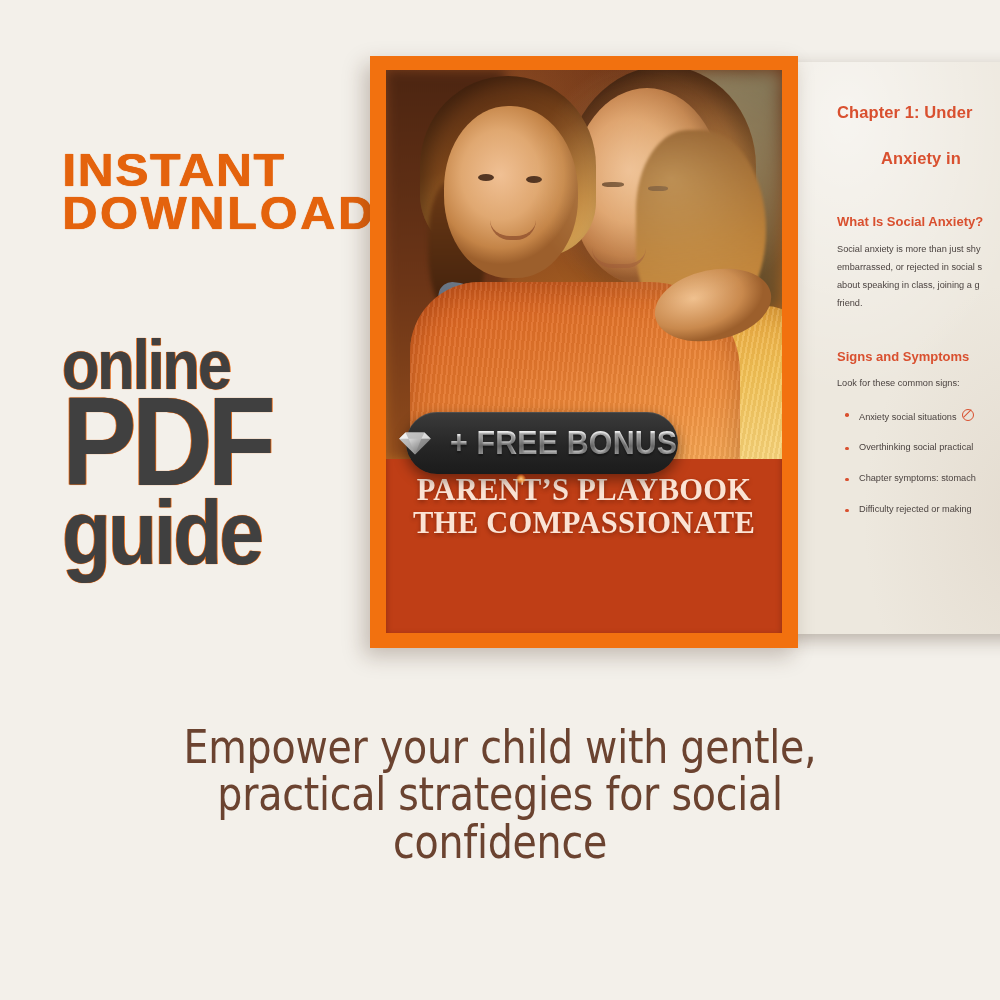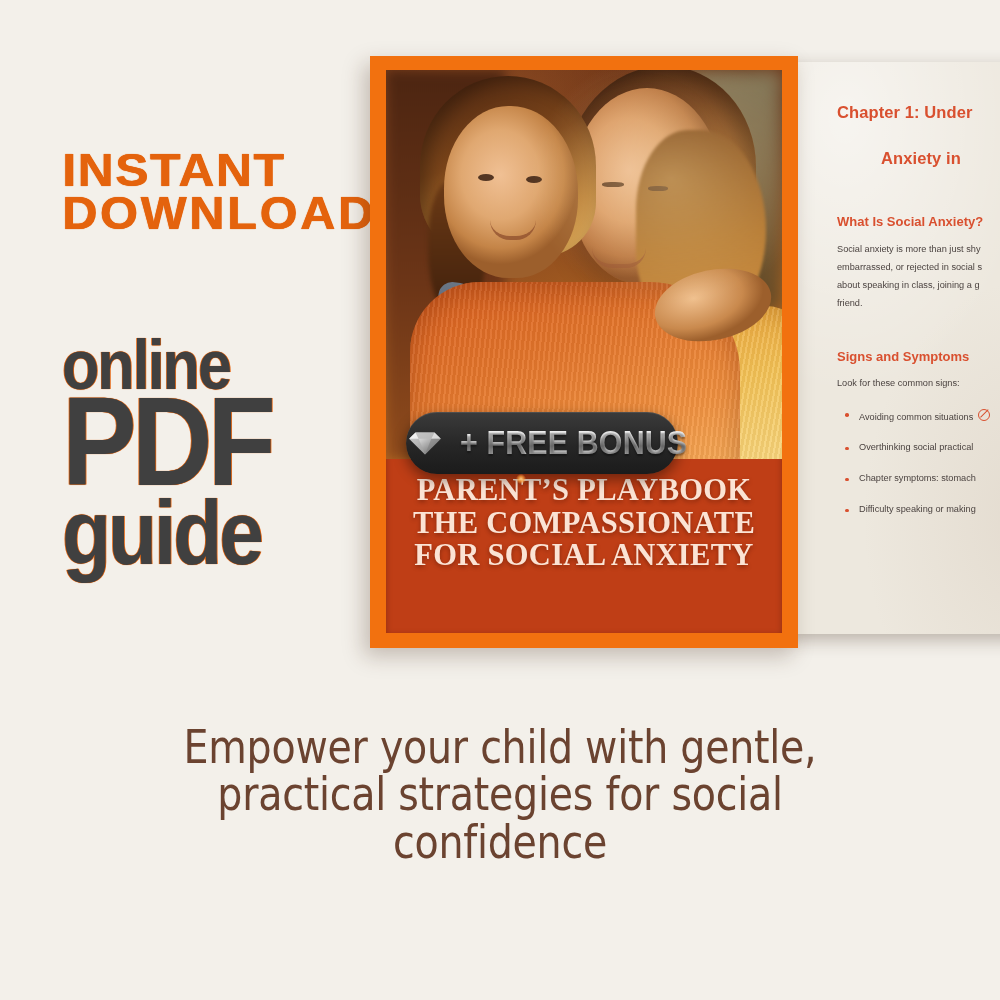--- a/index.html
+++ b/index.html
@@ -182,21 +182,21 @@
     position:absolute;inset:0;
     background:radial-gradient(55% 50% at 72% 28%, rgba(255,214,150,0.38), rgba(255,200,120,0) 65%);
     mix-blend-mode:screen;
   }
 
   
   .badge{
     position:absolute;left:20px;top:342px;width:272px;height:62px;border-radius:34px;
     background:linear-gradient(180deg,#3b3b3b 0%,#262626 55%,#1b1b1b 100%);
     box-shadow:0 5px 14px rgba(0,0,0,0.45), inset 0 1px 0 rgba(255,255,255,0.10);
-    display:flex;align-items:center;gap:5px;
+    display:flex;align-items:center;justify-content:center;gap:5px;
     z-index:4;
   }
   .gem{width:38px;height:27px;display:block;flex:none;margin-right:1px;}
   .badge-text{
     font-family:"Liberation Sans",sans-serif;font-weight:700;font-size:33px;letter-spacing:0.2px;
     background:linear-gradient(180deg,#ffffff 0%,#e8e8e8 34%,#9a9a9a 58%,#d9d9d9 82%,#f4f4f4 100%);
     -webkit-background-clip:text;background-clip:text;color:transparent;
     transform:scaleX(0.92);transform-origin:center;
     text-shadow:0 2px 2px rgba(0,0,0,0.35);
     white-space:nowrap;
@@ -248,30 +248,30 @@
       <div class="pdf-h2">What Is Social Anxiety?</div>
       <div class="pdf-p">Social anxiety is more than just shy</div>
       <div class="pdf-p" style="margin-top:3px">embarrassed, or rejected in social s</div>
       <div class="pdf-p" style="margin-top:3px">about speaking in class, joining a g</div>
       <div class="pdf-p" style="margin-top:3px">friend.</div>
 
       <div class="pdf-h2 sym">Signs and Symptoms</div>
       <div class="pdf-lead">Look for these common signs:</div>
 
       <div class="pdf-li">
-        <span class="dot"></span><span>Avoiding common situations</span><span class="noicon"></span>
+        <span class="dot"></span><span>Anxiety social situations</span><span class="noicon"></span>
       </div>
       <div class="pdf-li">
         <span class="dot"></span><span>Overthinking social practical</span>
       </div>
       <div class="pdf-li">
         <span class="dot"></span><span>Chapter symptoms: stomach</span>
       </div>
       <div class="pdf-li">
-        <span class="dot"></span><span>Difficulty speaking or making</span>
+        <span class="dot"></span><span>Difficulty rejected or making</span>
       </div>
     </div>
   </div>
 
   <div class="cover-frame">
     <div class="cover-inner">
 
       <div class="photo">
         <div class="bg"></div>
         <div class="wall"></div>
@@ -311,21 +311,20 @@
           <polygon points="4,11 16,11 24,31" fill="#a5a5a5" opacity="0.55"></polygon>
           <polygon points="32,11 44,11 24,31" fill="#7e7e7e" opacity="0.55"></polygon>
         </svg>
         <span class="badge-text">+ FREE BONUS</span>
       </div>
       <div class="spark"></div>
 
       <div class="cover-title">
         <div>PARENT’S PLAYBOOK</div>
         <div>THE COMPASSIONATE</div>
-        <div>FOR SOCIAL ANXIETY</div>
       </div>
 
     </div>
   </div>
 
   <div class="tagline">
     <span>Empower your child with gentle,</span>
     <span>practical strategies for social</span>
     <span>confidence</span>
   </div>

